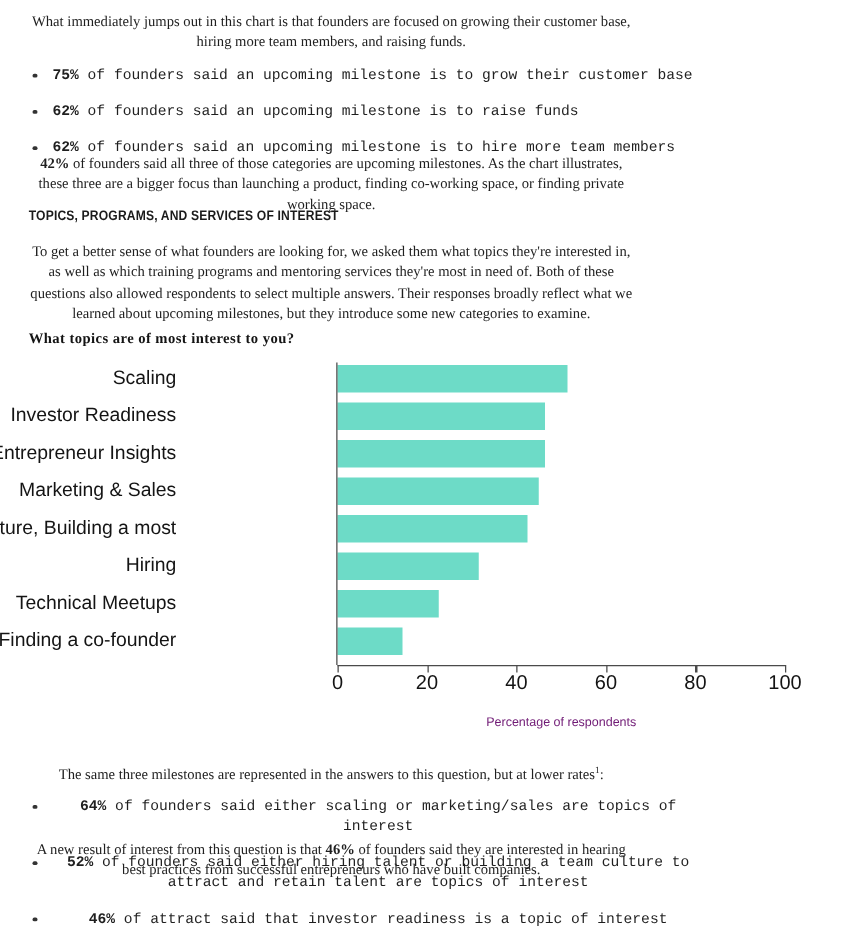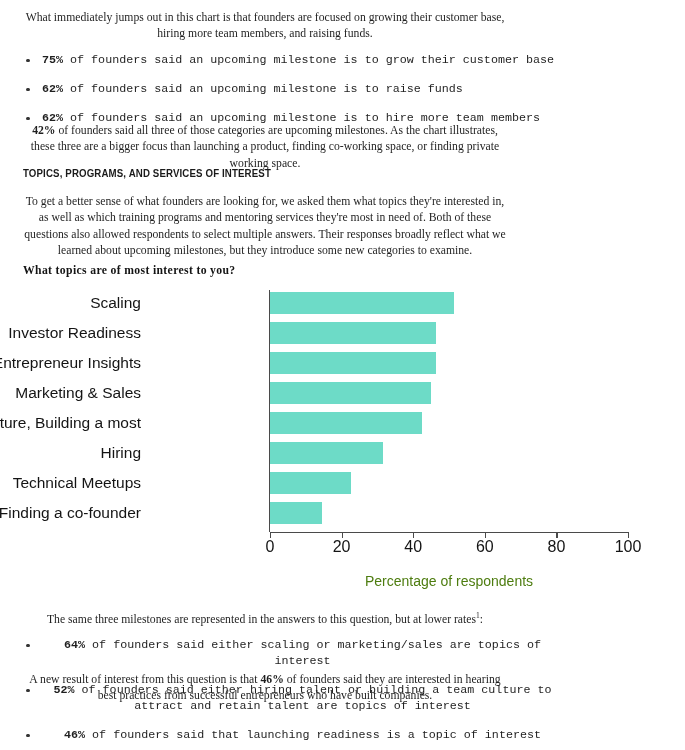--- a/index.html
+++ b/index.html
@@ -161,22 +161,22 @@
     transform: translateX(-50%);
     white-space: nowrap;
   }
   .x-title {
     position: absolute;
     top: 285px;
     left: 270px;
     width: 358px;
     text-align: center;
     font-family: "Liberation Sans Narrow", "Liberation Sans", sans-serif;
-    font-size: 14px;
-    color: #4d7c0f;
+    font-size: 10px;
+    color: #701a75;
     white-space: nowrap;
   }
 </style>
 </head>
 <body>
 
 <div class="page">
 
   <div class="prose" style="top:10px;">What immediately jumps out in this chart is that founders are focused on growing their customer base, hiring more team members, and raising funds.</div>
 
@@ -250,20 +250,20 @@
     <div class="x-title">Percentage of respondents</div>
   </div>
 
   <div class="prose" style="top:612px;">
     <span>The same three milestones are represented in the answers to this question, but at lower rates</span><sup>1</sup><span>:</span>
   </div>
 
   <ul class="bullets" id="outro-bullets" style="top:637px;text-align:center;">
       <li><b>64%</b><span> of founders said either scaling or marketing/sales are topics of interest</span></li>
       <li><b>52%</b><span> of founders said either hiring talent or building a team culture to attract and retain talent are topics of interest</span></li>
-      <li><b>46%</b><span> of founders said that launching readiness is a topic of interest</span></li>
+      <li><b>46%</b><span> of attract said that investor readiness is a topic of interest</span></li>
     </ul>
 
   <div class="prose" style="top:672px;">
     <span>A new result of interest from this question is that </span><b>46%</b><span> of founders said they are interested in hearing best practices from successful entrepreneurs who have built companies.</span>
   </div>
 
 </div>
 
 </body></html>

